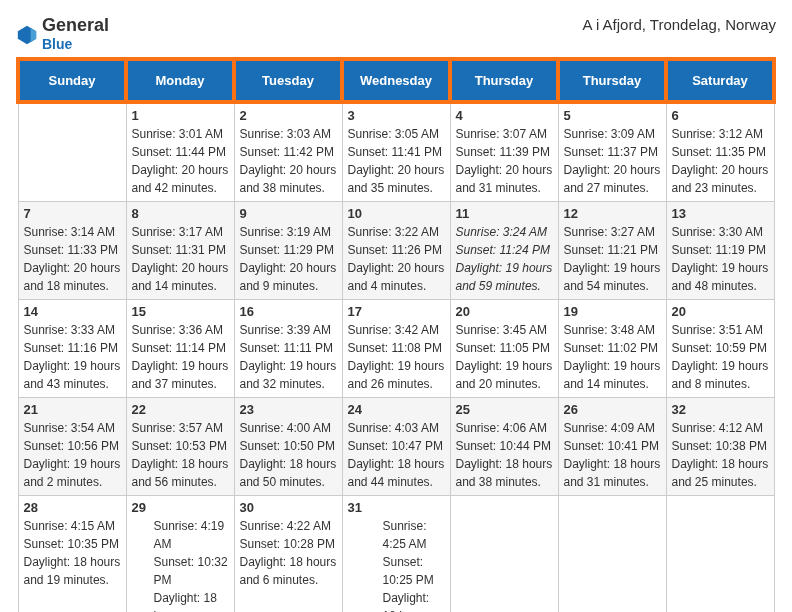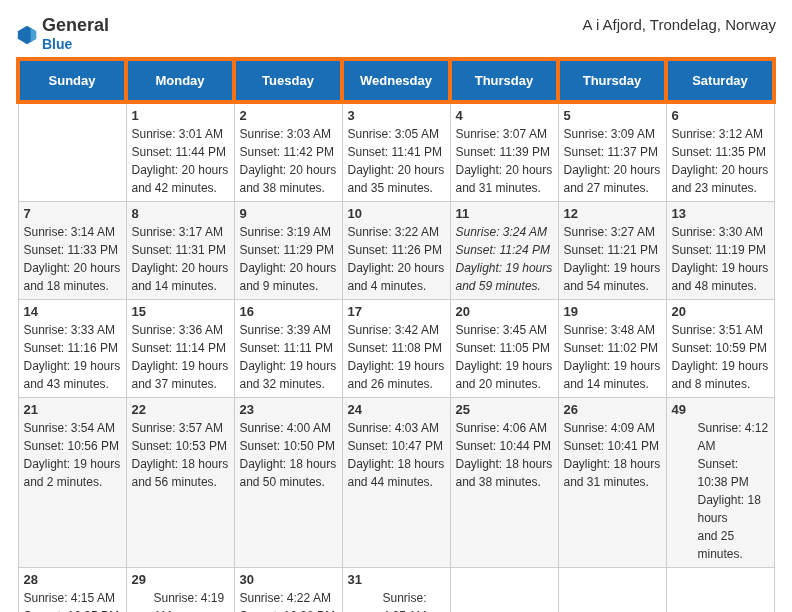--- a/index.html
+++ b/index.html
@@ -308,22 +308,22 @@
 and 38 minutes.</div>
         </td>
         <td>
           <span class="day-number">26</span>
           <div class="day-info" style="white-space: pre-line;">Sunrise: 4:09 AM
 Sunset: 10:41 PM
 Daylight: 18 hours
 and 31 minutes.</div>
         </td>
         <td>
-          <span class="day-number">49</span>
-          <div class="day-info" style="white-space: pre-line; margin-left: 26px;">Sunrise: 4:12 AM
+          <span class="day-number">32</span>
+          <div class="day-info" style="white-space: pre-line;">Sunrise: 4:12 AM
 Sunset: 10:38 PM
 Daylight: 18 hours
 and 25 minutes.</div>
         </td>
       </tr>
       <tr>
         <td>
           <span class="day-number">28</span>
           <div class="day-info" style="white-space: pre-line;">Sunrise: 4:15 AM
 Sunset: 10:35 PM

